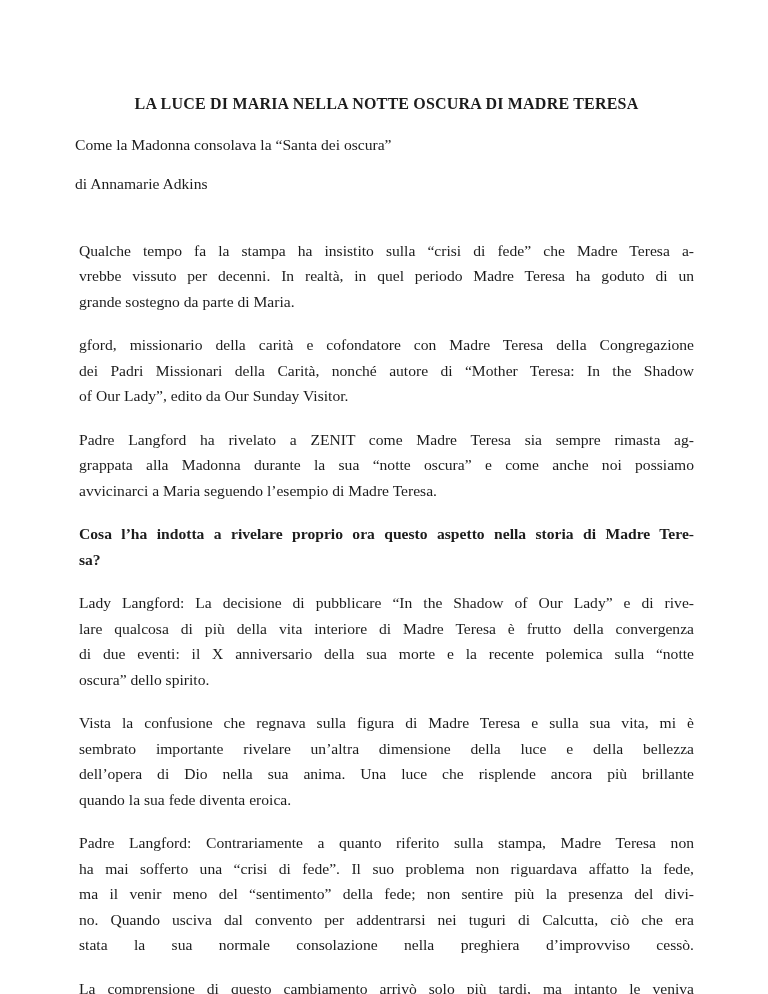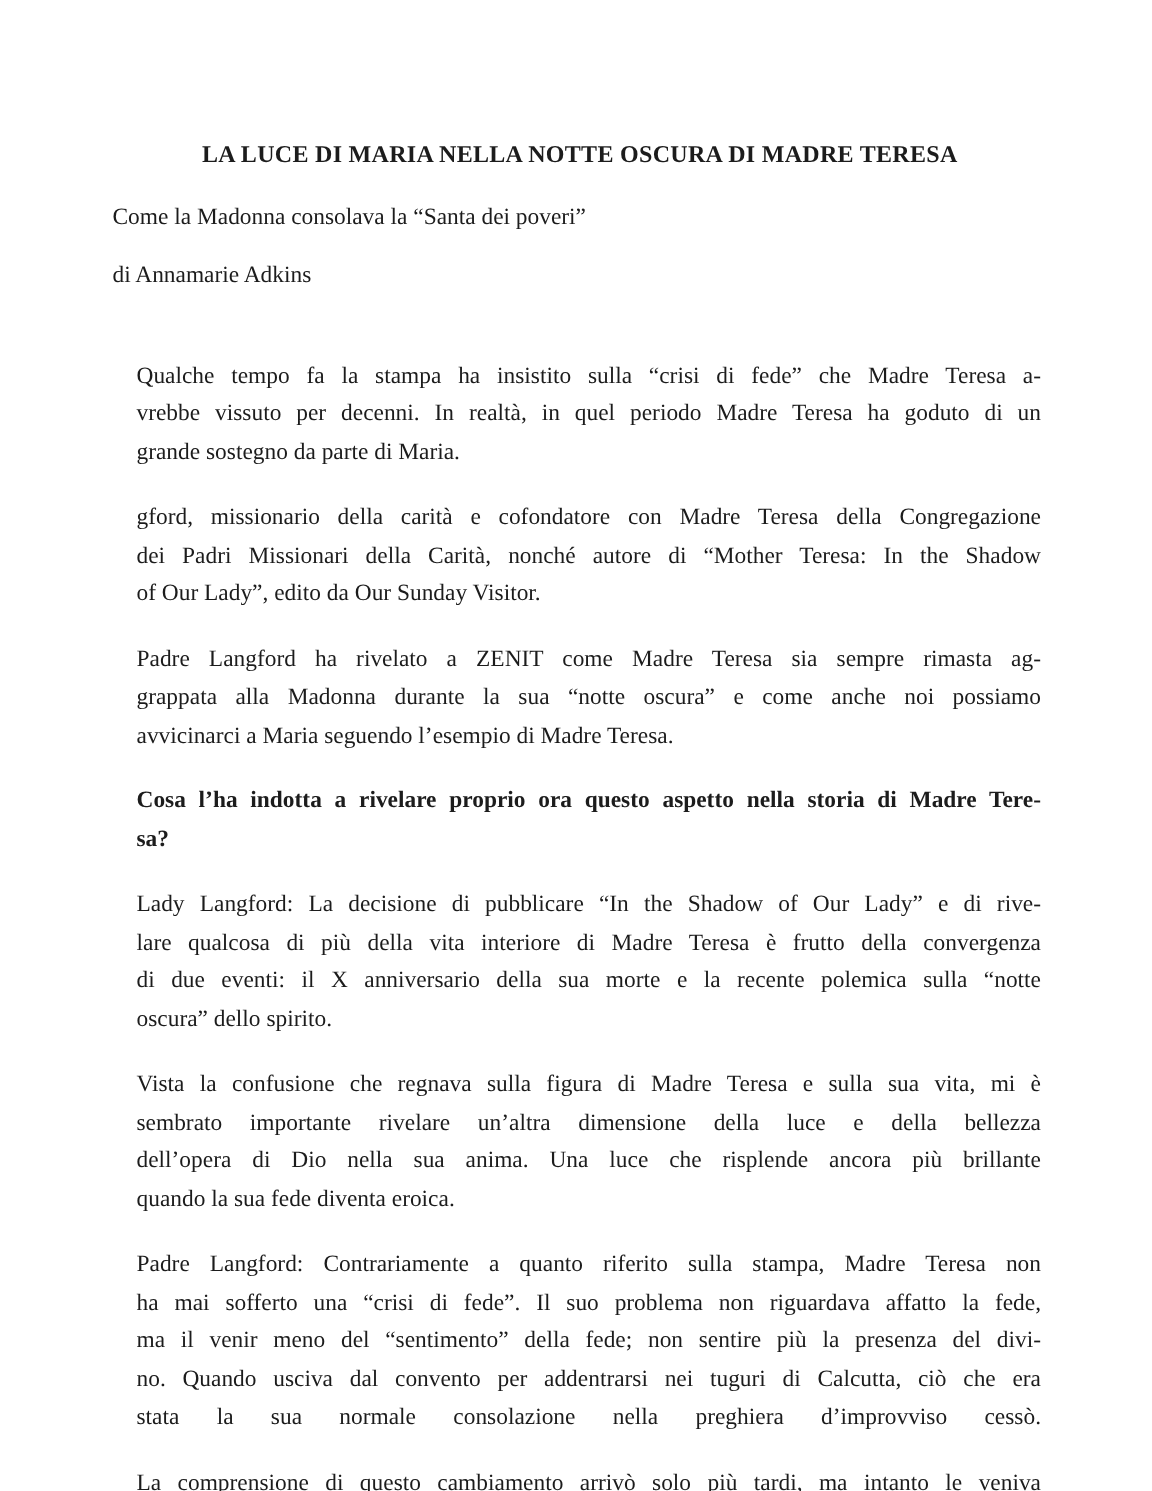--- a/index.html
+++ b/index.html
@@ -37,33 +37,32 @@
   .para {
     margin-bottom: 14px;
   }
   .para.bold {
     font-weight: 700;
   }
   .line {
     text-align: justify;
     text-align-last: justify;
     min-height: 21.5px;
-    margin-left: 12px;
   }
   .line.last {
     text-align-last: left;
   }
 </style>
 </head>
 <body>
 
 <div class="page" style="background: rgb(255, 255, 255); color: rgb(28, 28, 28);">
   <div class="content">
     <div class="doc-title">LA LUCE DI MARIA NELLA NOTTE OSCURA DI MADRE TERESA</div>
-    <div class="doc-subtitle">Come la Madonna consolava la “Santa dei poveri”</div>
+    <div class="doc-subtitle">Come la Madonna consolava la “Santa dei oscura”</div>
     <div class="doc-byline">di Annamarie Adkins</div>
     <div>
         <div class="para">
           <div class="line">Qualche tempo fa la stampa ha insistito sulla “crisi di fede” che Madre Teresa a-</div>
           <div class="line">vrebbe vissuto per decenni. In realtà, in quel periodo Madre Teresa ha goduto di un</div>
           <div class="line last">grande sostegno da parte di Maria.</div>
         </div>
         <div class="para">
           <div class="line">gford, missionario della carità e cofondatore con Madre Teresa della Congregazione</div>
           <div class="line">dei Padri Missionari della Carità, nonché autore di “Mother Teresa: In the Shadow</div>

